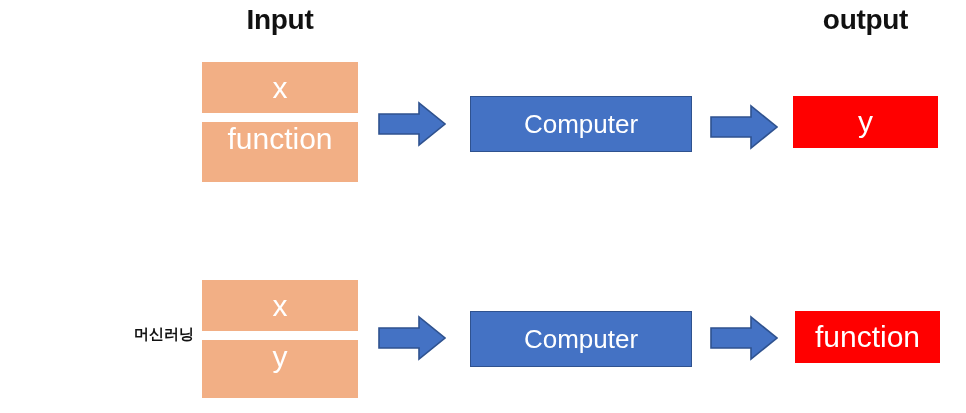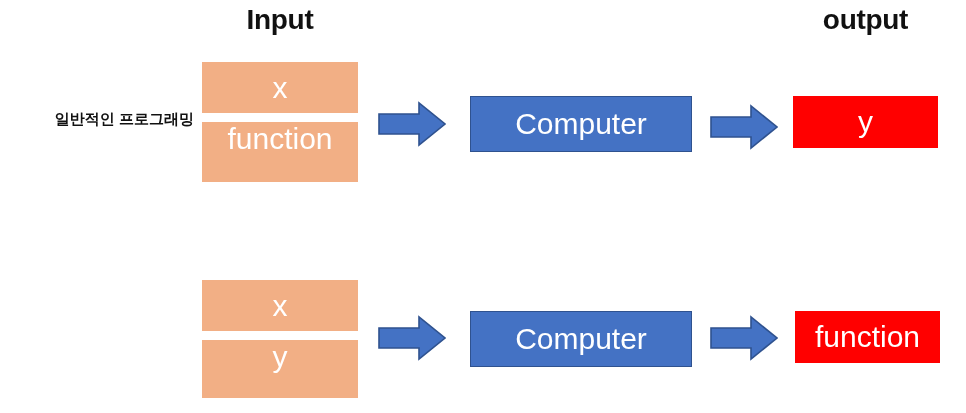--- a/index.html
+++ b/index.html
@@ -80,21 +80,21 @@
     left: 470px;
     width: 222px;
     height: 56px;
     background: #4472C4;
     border: 1px solid #2F528F;
     box-sizing: border-box;
     color: #ffffff;
     display: flex;
     align-items: center;
     justify-content: center;
-    font-size: 30px;
+    font-size: 26px;
     line-height: 1;
   }
   #computer-box-1 { top: 96px; }
   #computer-box-2 { top: 311px; }
 
   
   .red-box {
     position: absolute;
     width: 145px;
     height: 52px;
@@ -123,21 +123,20 @@
   .arrow svg { display: block; width: 100%; height: 100%; }
 </style>
 </head>
 <body>
 
 <div id="canvas">
 
   <div class="col-header" id="header-output">output</div>
   <div class="col-header" id="header-input">Input</div>
 
-  <div class="row-label" id="label-row-1">일반적인 프로그래밍</div>
 
   <div class="input-stack" id="input-stack-1">
     <div class="orange-box">x</div>
     <div class="stack-gap"></div>
     <div class="orange-box lower-text">function</div>
   </div>
 
   <div class="arrow" id="arrow-1">
     <svg viewBox="0 0 68 46" xmlns="http://www.w3.org/2000/svg">
       <polygon points="1,13 41,13 41,2 67,23 41,44 41,33 1,33" fill="#4472C4" stroke="#2F528F" stroke-width="1.6" stroke-linejoin="miter"></polygon>
@@ -147,20 +146,21 @@
   <div class="computer-box" id="computer-box-1">Computer</div>
 
   <div class="arrow" id="arrow-2">
     <svg viewBox="0 0 68 46" xmlns="http://www.w3.org/2000/svg">
       <polygon points="1,13 41,13 41,2 67,23 41,44 41,33 1,33" fill="#4472C4" stroke="#2F528F" stroke-width="1.6" stroke-linejoin="miter"></polygon>
     </svg>
   </div>
 
   <div class="red-box" id="output-box-1">y</div>
 
+  <div class="row-label" id="label-row-2">머신러닝</div>
 
   <div class="input-stack" id="input-stack-2">
     <div class="orange-box">x</div>
     <div class="stack-gap"></div>
     <div class="orange-box lower-text">y</div>
   </div>
 
   <div class="arrow" id="arrow-3">
     <svg viewBox="0 0 68 46" xmlns="http://www.w3.org/2000/svg">
       <polygon points="1,13 41,13 41,2 67,23 41,44 41,33 1,33" fill="#4472C4" stroke="#2F528F" stroke-width="1.6" stroke-linejoin="miter"></polygon>

